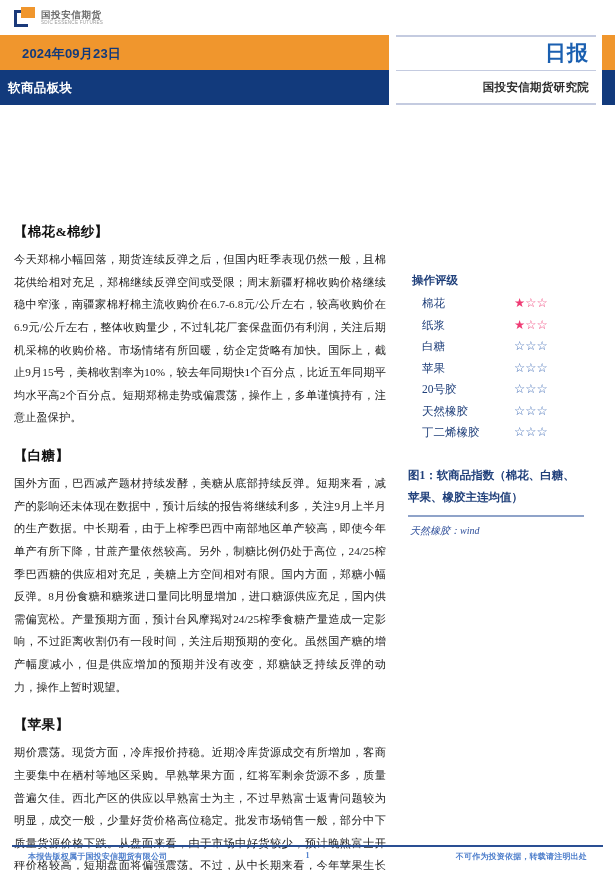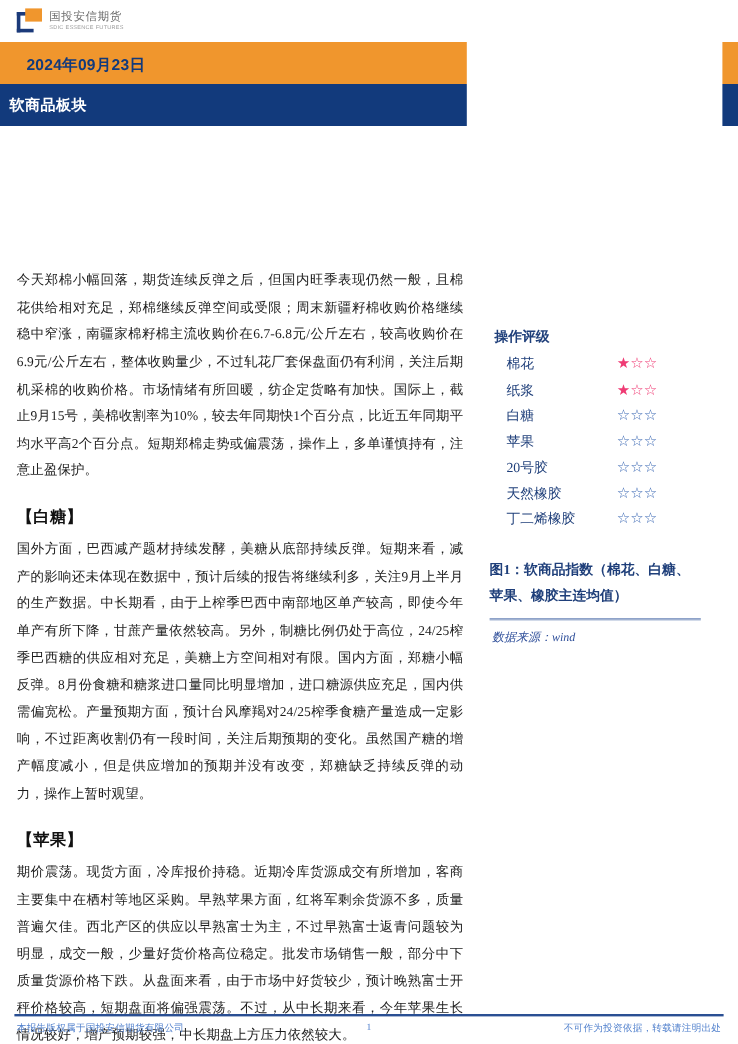--- a/index.html
+++ b/index.html
@@ -22,21 +22,21 @@
     position:absolute; left:0; top:3px; width:14px; height:17px;
     border:3px solid #1b3a7a; border-right:none;
   }
   .logo-mark .sq-orange {
     position:absolute; left:7px; top:0; width:14px; height:11px;
     background:#f0962d;
   }
   .logo-text { display:flex; flex-direction:column; line-height:1; }
   .logo-cn {
     font-size:9.5px; color:#6b6b6b; letter-spacing:.6px;
-    font-family:"Liberation Sans","DejaVu Sans",sans-serif; font-weight:normal;
+    font-family:"Liberation Sans","DejaVu Sans",sans-serif; font-weight:bold;
   }
   .logo-en {
     font-size:4.6px; color:#9a9a9a; letter-spacing:.25px; margin-top:1.5px;
     font-family:"Liberation Sans","DejaVu Sans",sans-serif;
   }
 
   
   .header { position:relative; height:70px;padding-left:26px; }
   .band-orange {
     position:absolute; left:0; top:0; width:389px; height:35px;
@@ -149,21 +149,22 @@
     font-family:"Liberation Serif","DejaVu Serif",serif;
   }
 
   
   .footer {
     position:absolute; left:0; bottom:8px; width:615px;
   }
   .footer-rule { height:1.6px; background:#2a4f93; margin:0 12px 4px 12px; }
   .footer-row {
     display:flex; justify-content:space-between; align-items:center;
-    padding:0 14px;
+    padding:0 28px;
+    font-weight:bold;
   }
   .footer-text {
     font-size:8px; color:#4f7fcc; letter-spacing:.2px;
     font-family:"Liberation Serif","DejaVu Serif",serif;
   }
   .footer-page {
     font-size:8px; color:#4f7fcc;
     position:absolute; left:0; right:0; text-align:center;
     font-family:"Liberation Serif","DejaVu Serif",serif;
   }
@@ -186,26 +187,38 @@
 </div>
 
 <div class="header">
   <div class="band-orange"></div>
   <div class="band-navy"></div>
   <div class="band-orange-label">2024年09月23日</div>
   <div class="band-navy-label">软商品板块</div>
   <div class="edge-orange"></div>
   <div class="edge-navy"></div>
 
+  <div class="header-right">
+    <div class="hr-line"></div>
+    <div class="hr-row1">
+      <span class="hr-title">日报</span>
+    </div>
+    <div class="hr-line"></div>
+    <div class="hr-row2">
+      <span class="hr-sub">国投安信期货研究院</span>
+    </div>
+    <div class="hr-line"></div>
+  </div>
 </div>
 
 <div class="page">
 
   <div class="col-left">
     <div class="sec-block">
+      <div class="sec-title">【棉花&amp;棉纱】</div>
       <div class="sec-body">今天郑棉小幅回落，期货连续反弹之后，但国内旺季表现仍然一般，且棉花供给相对充足，郑棉继续反弹空间或受限；周末新疆籽棉收购价格继续稳中窄涨，南疆家棉籽棉主流收购价在6.7-6.8元/公斤左右，较高收购价在6.9元/公斤左右，整体收购量少，不过轧花厂套保盘面仍有利润，关注后期机采棉的收购价格。市场情绪有所回暖，纺企定货略有加快。国际上，截止9月15号，美棉收割率为10%，较去年同期快1个百分点，比近五年同期平均水平高2个百分点。短期郑棉走势或偏震荡，操作上，多单谨慎持有，注意止盈保护。</div>
     </div>
 
     <div class="sec-block second">
       <div class="sec-title">【白糖】</div>
       <div class="sec-body">国外方面，巴西减产题材持续发酵，美糖从底部持续反弹。短期来看，减产的影响还未体现在数据中，预计后续的报告将继续利多，关注9月上半月的生产数据。中长期看，由于上榨季巴西中南部地区单产较高，即使今年单产有所下降，甘蔗产量依然较高。另外，制糖比例仍处于高位，24/25榨季巴西糖的供应相对充足，美糖上方空间相对有限。国内方面，郑糖小幅反弹。8月份食糖和糖浆进口量同比明显增加，进口糖源供应充足，国内供需偏宽松。产量预期方面，预计台风摩羯对24/25榨季食糖产量造成一定影响，不过距离收割仍有一段时间，关注后期预期的变化。虽然国产糖的增产幅度减小，但是供应增加的预期并没有改变，郑糖缺乏持续反弹的动力，操作上暂时观望。</div>
     </div>
 
     <div class="sec-block second">
       <div class="sec-title">【苹果】</div>
@@ -245,21 +258,21 @@
         <div class="rating-row">
           <div class="rating-name">丁二烯橡胶</div>
           <div class="stars blue">☆☆☆</div>
         </div>
       </div>
 
     <div class="chart-card">
       <div class="chart-caption">图1：软商品指数（棉花、白糖、苹果、橡胶主连均值）</div>
       <div class="chart-rule"></div>
       <div class="chart-rule-bottom"></div>
-      <div class="chart-source">数据来源：wind</div>
+      <div class="chart-source">天然橡胶：wind</div>
     </div>
 
   </div>
 </div>
 
 <div class="footer">
   <div class="footer-rule"></div>
   <div class="footer-row">
     <div class="footer-row-inner">
       <span class="footer-text">本报告版权属于国投安信期货有限公司</span>

